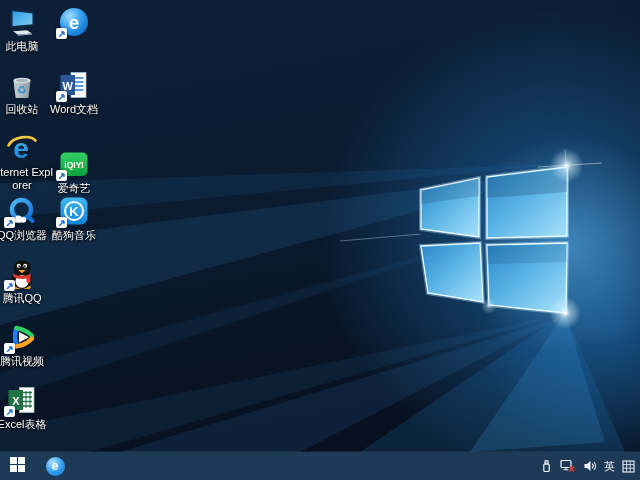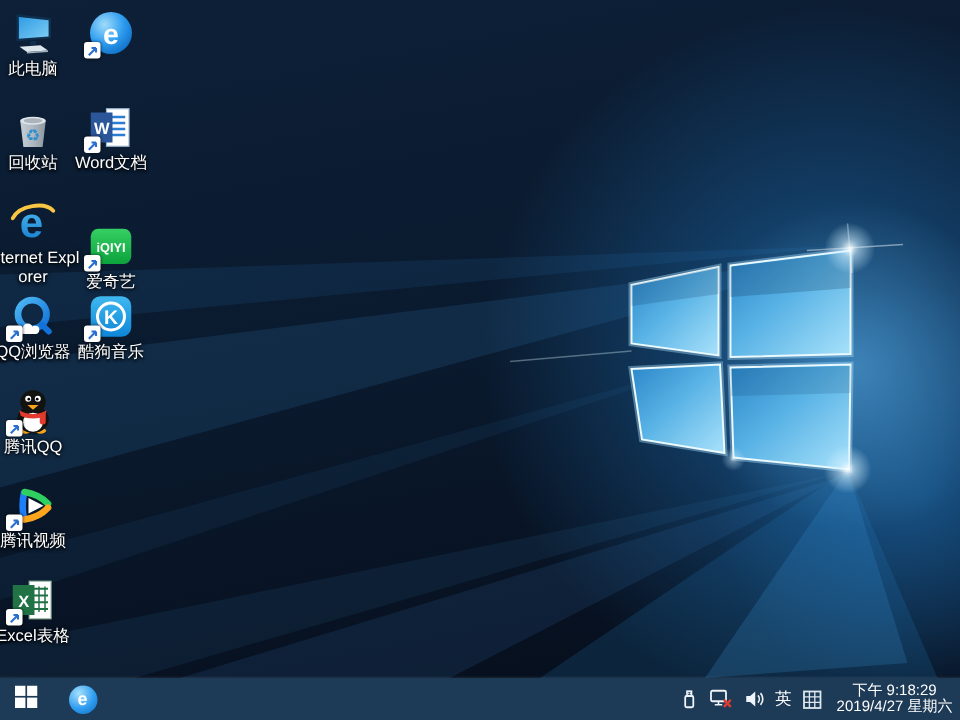--- a/index.html
+++ b/index.html
@@ -368,20 +368,16 @@
           <path d="M9.3 4.6 a3.6 3.6 0 0 1 0 4.8 M11 3.1 a5.8 5.8 0 0 1 0 7.8" stroke="#eef4f9" stroke-width="1.1" fill="none"></path>
         </svg>
       </span>
       <span id="ime-indicator">英</span>
       <span class="tray-ic">
         <svg width="13" height="13" viewBox="0 0 13 13">
           <rect x="1" y="1" width="11" height="11" fill="none" stroke="#dfe7ee" stroke-width="1.2"></rect>
           <path d="M1 4.6 h11 M1 8.2 h11 M4.6 1 v11 M8.2 1 v11" stroke="#dfe7ee" stroke-width="0.9"></path>
         </svg>
       </span>
-      <div id="clock">
-        <div>下午 9:18:29</div>
-        <div>2019/4/27 星期六</div>
-      </div>
     </div>
   </div>
 
 </div>
 
 </body></html>

